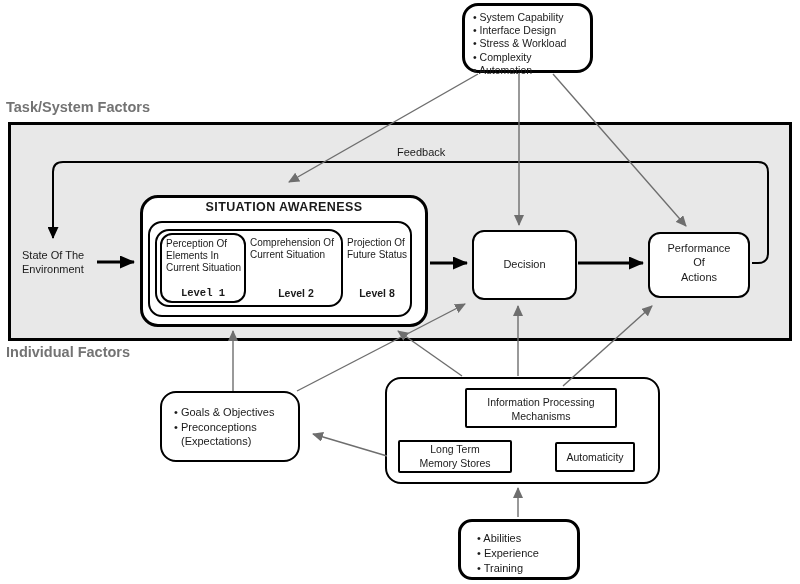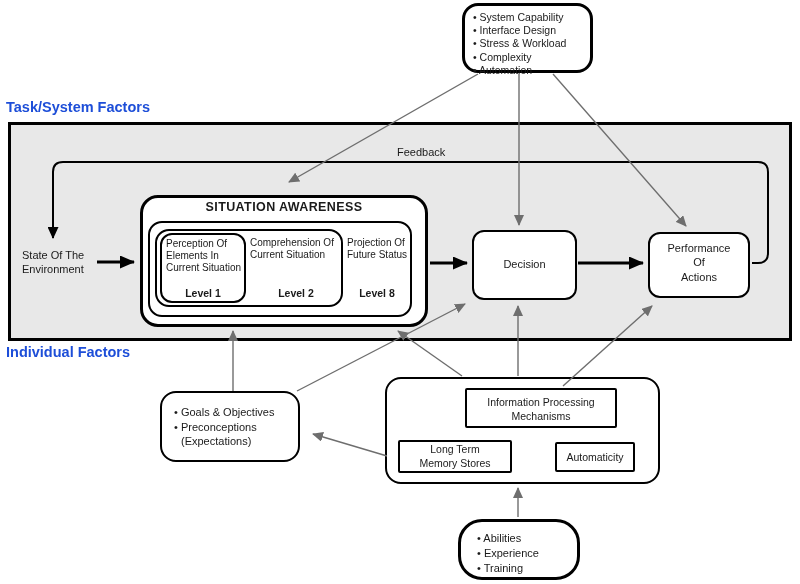--- a/index.html
+++ b/index.html
@@ -2,21 +2,21 @@
 <html><head>
 <meta charset="utf-8">
 <style>
   html,body{margin:0;padding:0;background:#ffffff;}
   body{font-family:"Liberation Sans","DejaVu Sans",sans-serif;color:#1a1a1a;}
   #stage{position:relative;width:800px;height:584px;background:#ffffff;overflow:hidden;}
 
   .abs{position:absolute;box-sizing:border-box;}
 
   
-  .section-label{font-weight:bold;font-size:14.5px;color:#1d4ed8;white-space:nowrap;}
+  .section-label{font-weight:bold;font-size:14.5px;color:#737373;white-space:nowrap;}
 
   
   .gray-panel{left:8px;top:122px;width:784px;height:219px;background:#e8e8e8;border:3px solid #000;}
 
   
   .node{background:#ffffff;border:2.5px solid #000;border-radius:14px;}
 
   .bullet-box{font-size:10.5px;line-height:1.26;}
   .bullet-box div{white-space:nowrap;}
 
@@ -27,42 +27,42 @@
   .sa-box{left:140px;top:195px;width:288px;height:132px;border-width:3px;border-radius:18px;}
   .sa-title{left:140px;top:200px;width:288px;text-align:center;font-weight:bold;font-size:12.5px;letter-spacing:.4px;}
   .rect-b{left:148px;top:221px;width:264px;height:96px;background:#fff;border:2px solid #000;border-radius:14px;}
   .rect-c{left:155px;top:229px;width:188px;height:78px;background:#fff;border:2px solid #000;border-radius:14px;}
   .rect-d{left:160px;top:233px;width:86px;height:70px;background:#fff;border:2px solid #000;border-radius:12px;}
   .lvl-text{font-size:10px;line-height:1.2;}
   .lvl1-text{left:166px;top:238px;width:76px;}
   .lvl2-text{left:250px;top:237px;width:92px;}
   .lvl3-text{left:347px;top:237px;width:62px;}
   .lvl-label{font-weight:bold;font-size:10.5px;text-align:center;}
-  .lvl1-label{left:160px;top:287px;width:86px;}
+  .lvl1-label{left:160px;top:287px;width:86px;font-family:Liberation Mono, monospace;}
   .lvl2-label{left:250px;top:287px;width:92px;}
   .lvl3-label{left:345px;top:287px;width:64px;}
 
   .state-env{left:22px;top:249px;font-size:11px;line-height:1.25;}
 
   .decision-box{left:472px;top:230px;width:105px;height:70px;border-radius:12px;}
   .decision-box .lbl{width:100%;text-align:center;font-size:11px;line-height:64px;}
   .perf-box{left:648px;top:232px;width:102px;height:66px;border-radius:12px;font-size:11px;line-height:1.3;text-align:center;padding-top:7px;}
 
   .feedback-label{left:397px;top:146px;font-size:11px;}
 
   .goals-box{left:160px;top:391px;width:140px;height:71px;border-radius:16px;padding:12px 0 7px 12px;font-size:11px;line-height:1.32;}
   .goals-box .indent{padding-left:7px;}
 
   .mech-panel{left:385px;top:377px;width:275px;height:107px;border-radius:16px;}
   .sub-node{background:#fff;border:2px solid #000;border-radius:2px;text-align:center;font-size:10.5px;line-height:1.3;}
   .ipm-box{left:465px;top:388px;width:152px;height:40px;padding-top:6px;}
   .ltm-box{left:398px;top:440px;width:114px;height:33px;padding-top:1px;}
   .auto-box{left:555px;top:442px;width:80px;height:30px;line-height:27px;}
 
-  .abil-box{left:458px;top:519px;width:122px;height:61px;border-radius:24px;border-width:3px;padding:9px 0 0 16px;font-size:11px;line-height:1.35;}
+  .abil-box{left:458px;top:519px;width:122px;height:61px;border-radius:14px;border-width:3px;padding:9px 0 0 16px;font-size:11px;line-height:1.35;}
 
   .connector-layer{position:absolute;left:0;top:0;width:800px;height:584px;pointer-events:none;}
 </style>
 </head>
 <body>
 
 <div id="stage">
 
   <div class="abs gray-panel"></div>
 

